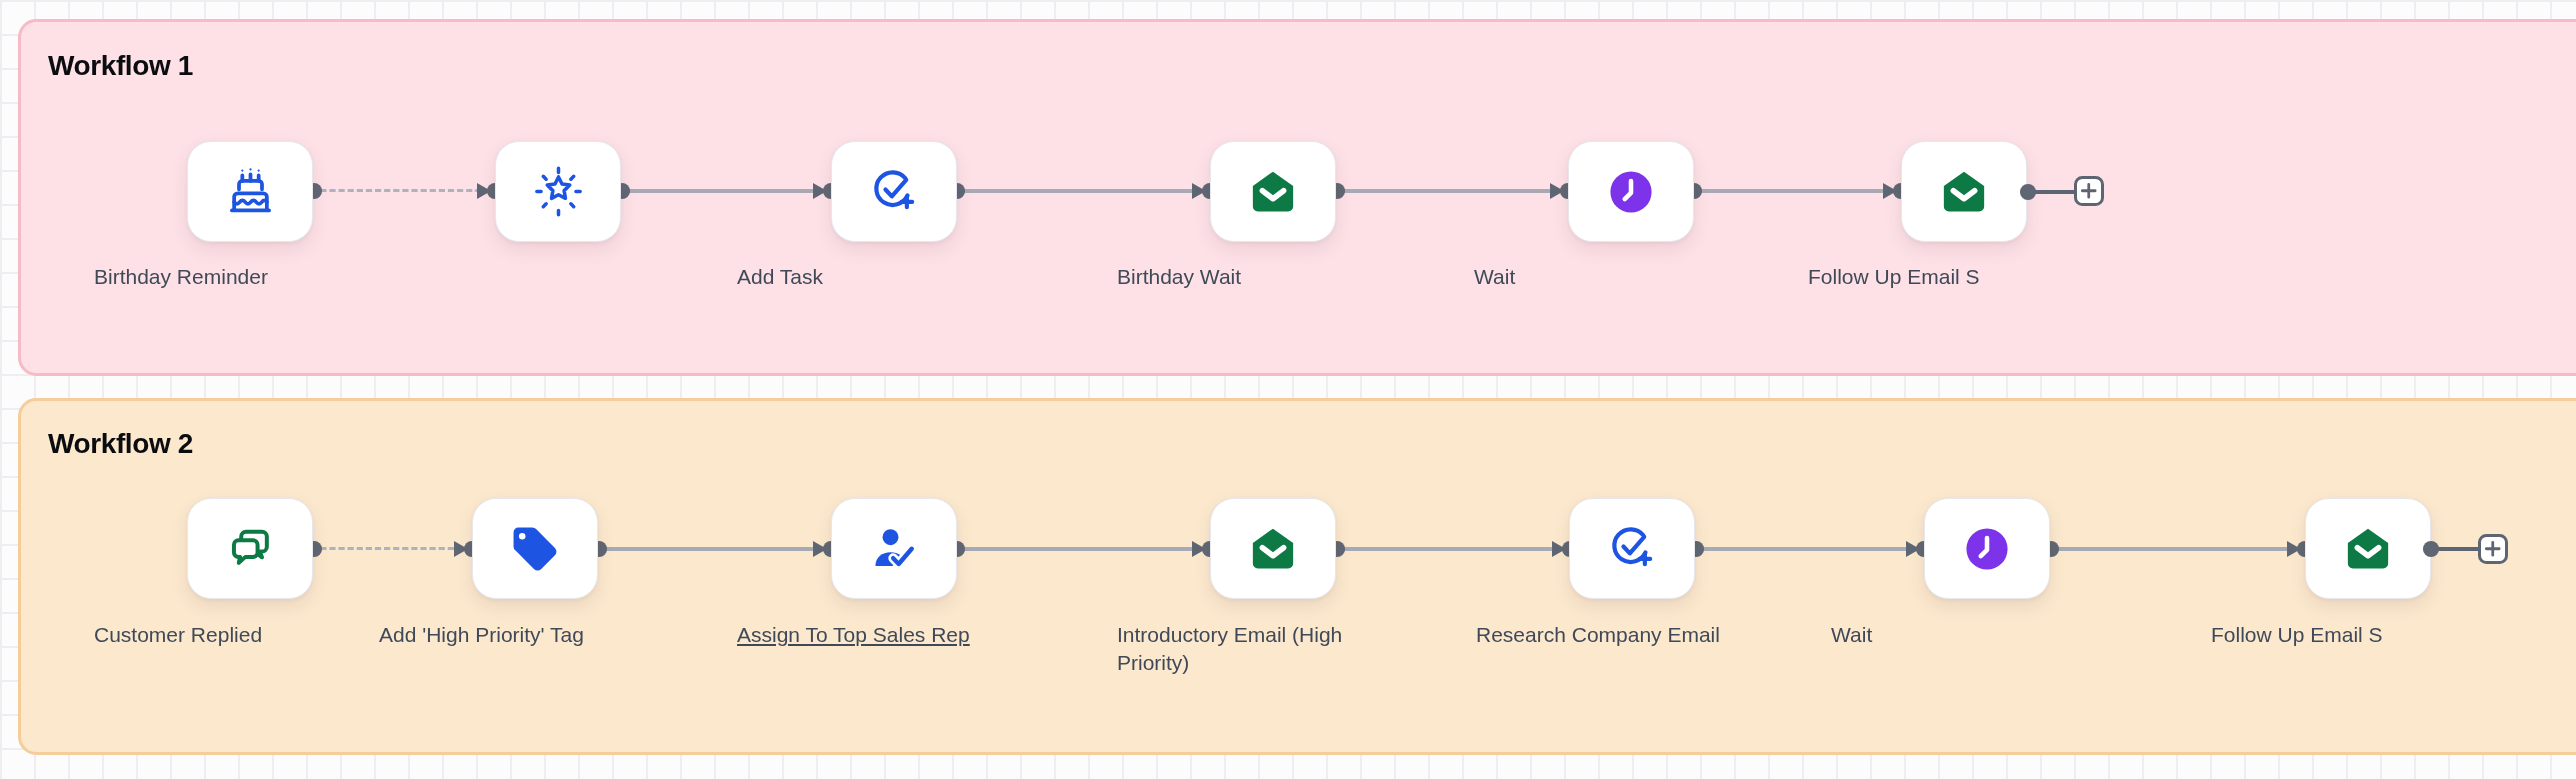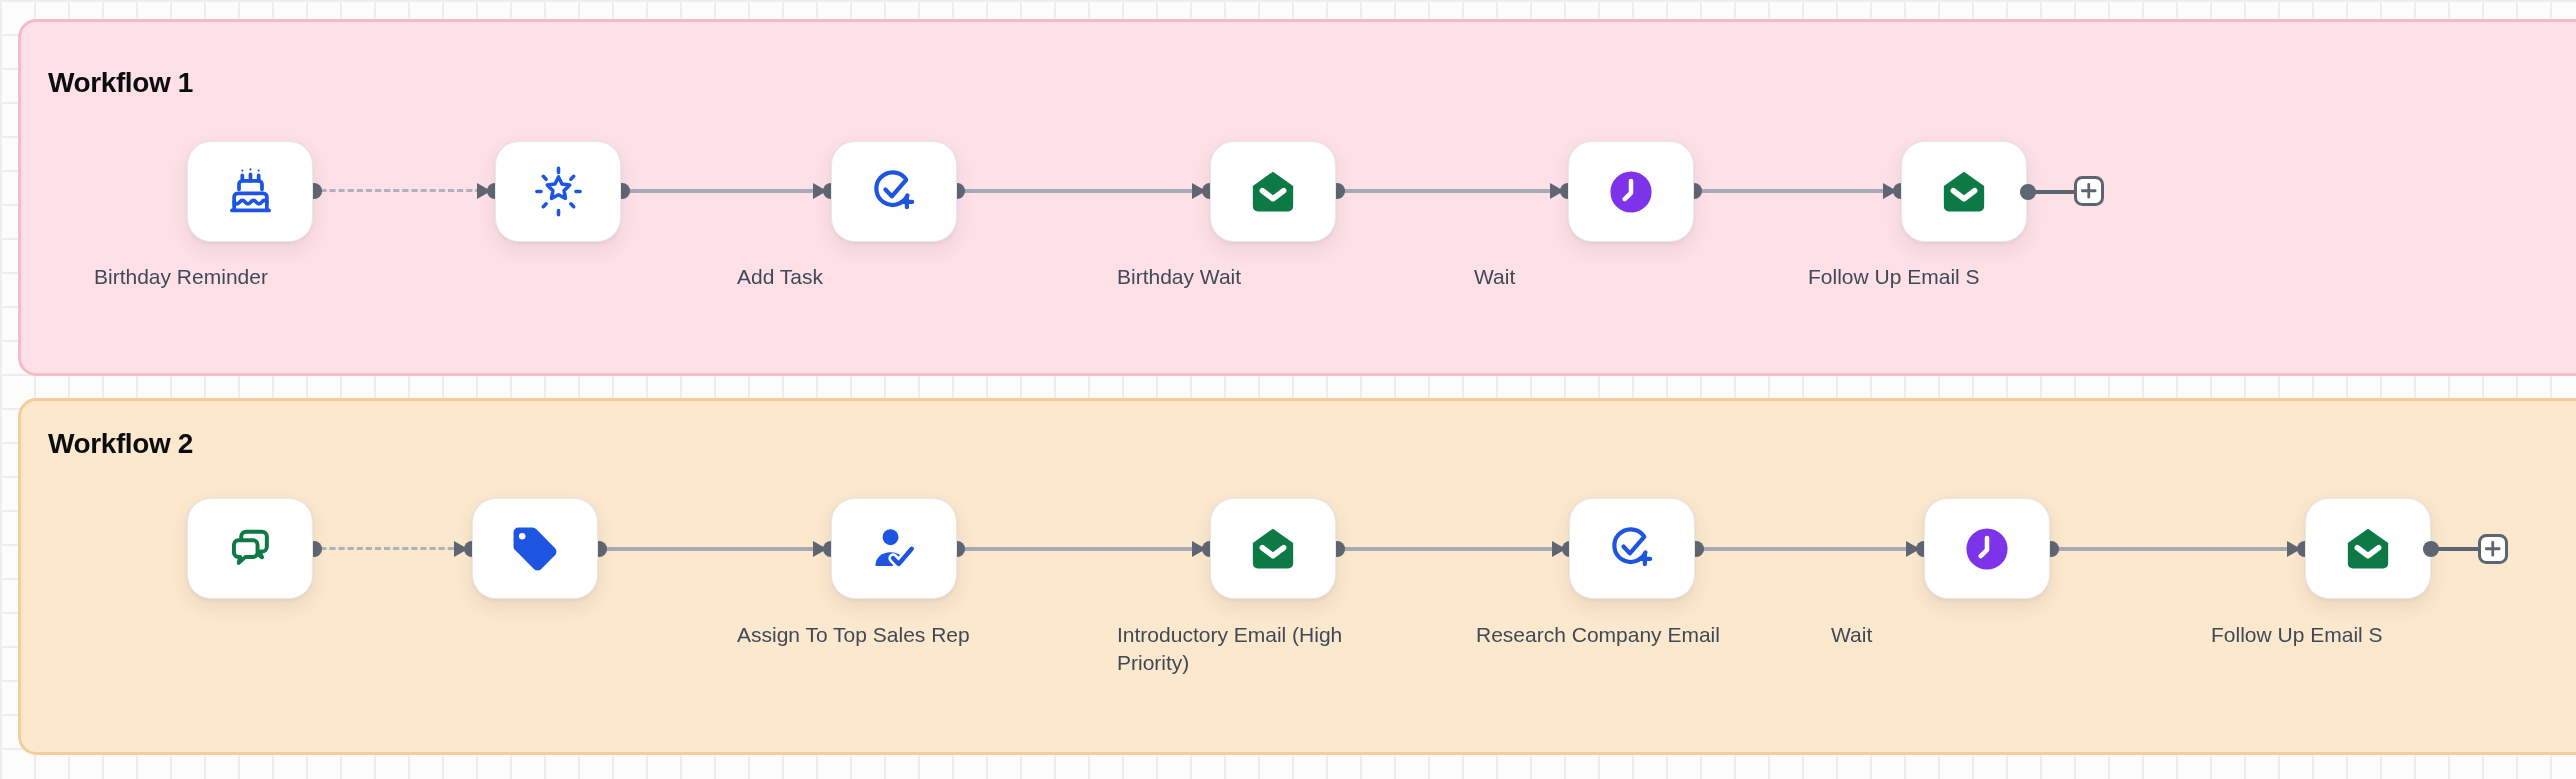--- a/index.html
+++ b/index.html
@@ -53,21 +53,21 @@
     background:#fff;border:3.2px solid #5d6573;border-radius:8.3px;
     display:flex;align-items:center;justify-content:center;padding:0;cursor:pointer;
   }
   .plus-btn svg{display:block;}
 </style>
 </head>
 <body>
 
 <div class="canvas" id="canvas">
     <div class="lane" style="top: 19.3px; background: rgb(253, 225, 230); border-color: rgb(246, 187, 198); height: 357px;"></div>
-    <div class="lane-title" style="top: 49px; margin-top: 17px;">Workflow 1</div>
+    <div class="lane-title" style="top: 49px;">Workflow 1</div>
     <div class="connector" style="left: 306px; top: 182px; width: 197px;">
       <div class="conn-line dashed"></div>
       <div class="arrow"></div>
       <div class="dot src"></div>
       <div class="dot tgt"></div>
     </div>
     <div class="connector" style="left: 614px; top: 182px; width: 225px;">
       <div class="conn-line"></div>
       <div class="arrow"></div>
       <div class="dot src"></div>
@@ -197,39 +197,41 @@
       <div class="dot tgt"></div>
     </div>
     <div class="node" style="left: 187px; top: 498px;">
       <div class="node-icon">
         <svg viewBox="0 0 24 24" width="53" height="53" fill="none" stroke="#0d7a45" stroke-width="1.8" stroke-linejoin="round">
     <path d="M10 4.4 h7.2 a2.2 2.2 0 0 1 2.2 2.2 v4.6 a2.2 2.2 0 0 1 -2.2 2.2 h-1 l1 2.6 -3.3-2.6 H10 a2.2 2.2 0 0 1 -2.2-2.2 V6.6 a2.2 2.2 0 0 1 2.2-2.2 Z" fill="#ffffff"></path>
     <path d="M6.5 8.3 h6.7 a2 2 0 0 1 2 2 v3.5 a2 2 0 0 1 -2 2 H9.7 l-3 2.7 .55-2.7 h-.75 a2 2 0 0 1 -2-2 v-3.5 a2 2 0 0 1 2-2 Z" fill="#ffffff"></path>
         </svg>
       </div>
     </div>
+    <div class="node-label" style="left: 94px; top: 621px;">Customer Replied</div>
     <div class="node" style="left: 472px; top: 498px;">
       <div class="node-icon">
         <svg viewBox="0 0 24 24" width="52" height="52">
     <path d="M21.2 11.5 L12.5 2.8 A2.4 2.4 0 0 0 10.8 2.1 H4.3 A2.2 2.2 0 0 0 2.1 4.3 v6.5 c0 .64.25 1.25.7 1.7 l8.7 8.7 a2.4 2.4 0 0 0 3.4 0 l6.3-6.3 a2.4 2.4 0 0 0 0-3.4 Z" fill="#1d54e2"></path>
     <circle cx="6.1" cy="6.1" r="1.5" fill="#ffffff"></circle>
         </svg>
       </div>
     </div>
+    <div class="node-label" style="left: 379px; top: 621px;">Add 'High Priority' Tag</div>
     <div class="node" style="left: 831px; top: 498px;">
       <div class="node-icon">
         <svg viewBox="0 0 24 24" width="53" height="53">
     <circle cx="10.2" cy="6.9" r="3.6" fill="#1d54e2"></circle>
     <path d="M3.4 19.9 v-.3 c0-3.5 3-5.9 6.8-5.9 2 0 3.8.7 5 1.8 l-4.1 4.4 Z" fill="#1d54e2"></path>
     <path d="M11.4 16.4 l2.5 2.6 5.9-6.9" stroke="#ffffff" stroke-width="4.4" fill="none" stroke-linecap="round" stroke-linejoin="round"></path>
     <path d="M11.4 16.4 l2.5 2.6 5.9-6.9" stroke="#1d54e2" stroke-width="2" fill="none" stroke-linecap="round" stroke-linejoin="round"></path>
         </svg>
       </div>
     </div>
-    <div class="node-label" style="left: 737px; top: 621px;">Assign To Top Sales Rep</div>
+    <div class="node-label" style="left: 737px; top: 621px; text-decoration: underline;">Assign To Top Sales Rep</div>
     <div class="node" style="left: 1210px; top: 498px;">
       <div class="node-icon">
         <svg viewBox="0 0 24 24" width="52" height="52">
     <path d="M12 2.6 L21.3 9.2 V18.7 a2.3 2.3 0 0 1 -2.3 2.3 H5 A2.3 2.3 0 0 1 2.7 18.7 V9.2 Z" fill="#0d7a45"></path>
     <path d="M7.1 11.4 L12 15.1 L16.9 11.4" fill="none" stroke="#ffffff" stroke-width="2.6" stroke-linecap="round" stroke-linejoin="round"></path>
         </svg>
       </div>
     </div>
     <div class="node-label" style="left: 1117px; top: 621px;">Introductory Email (High
 Priority)</div>

